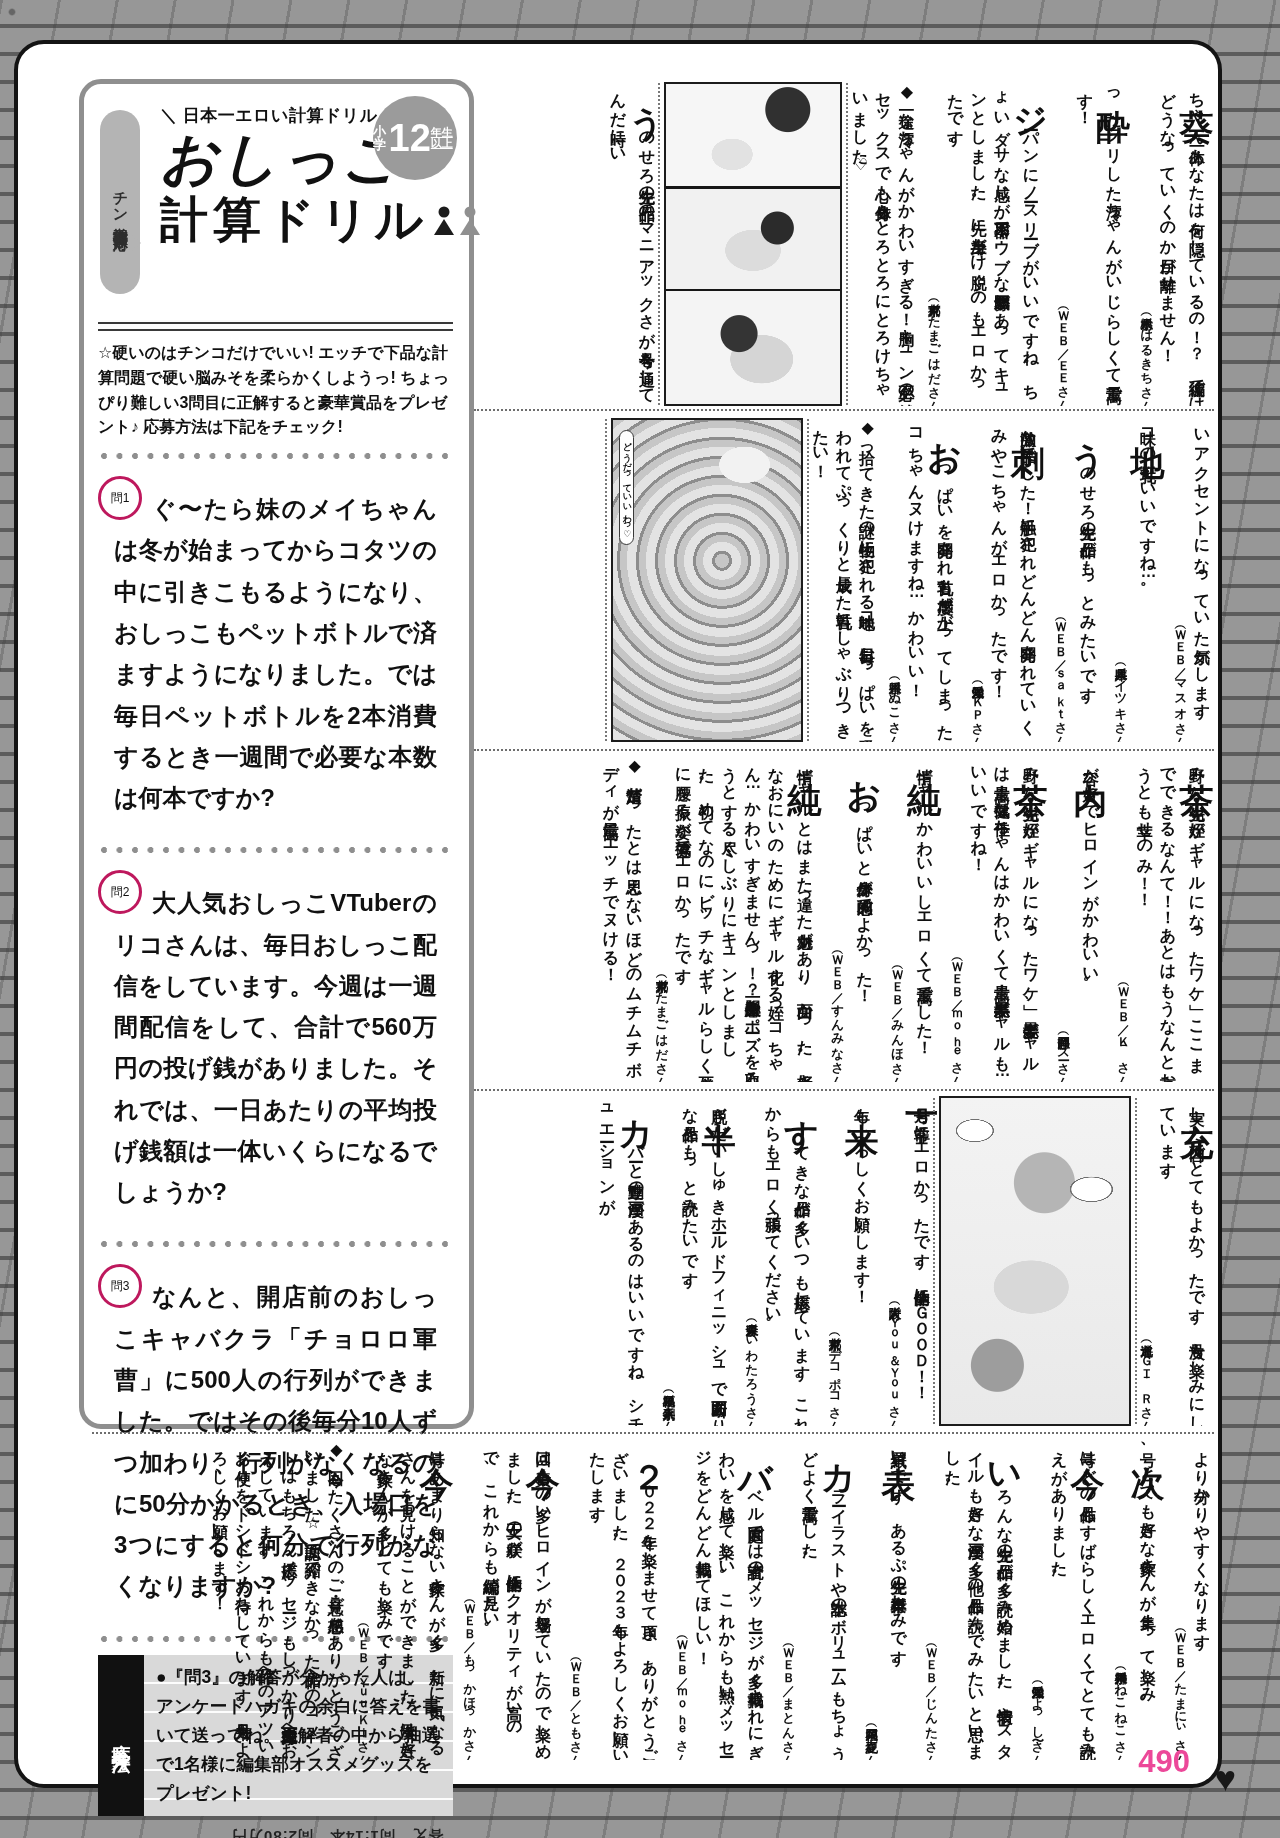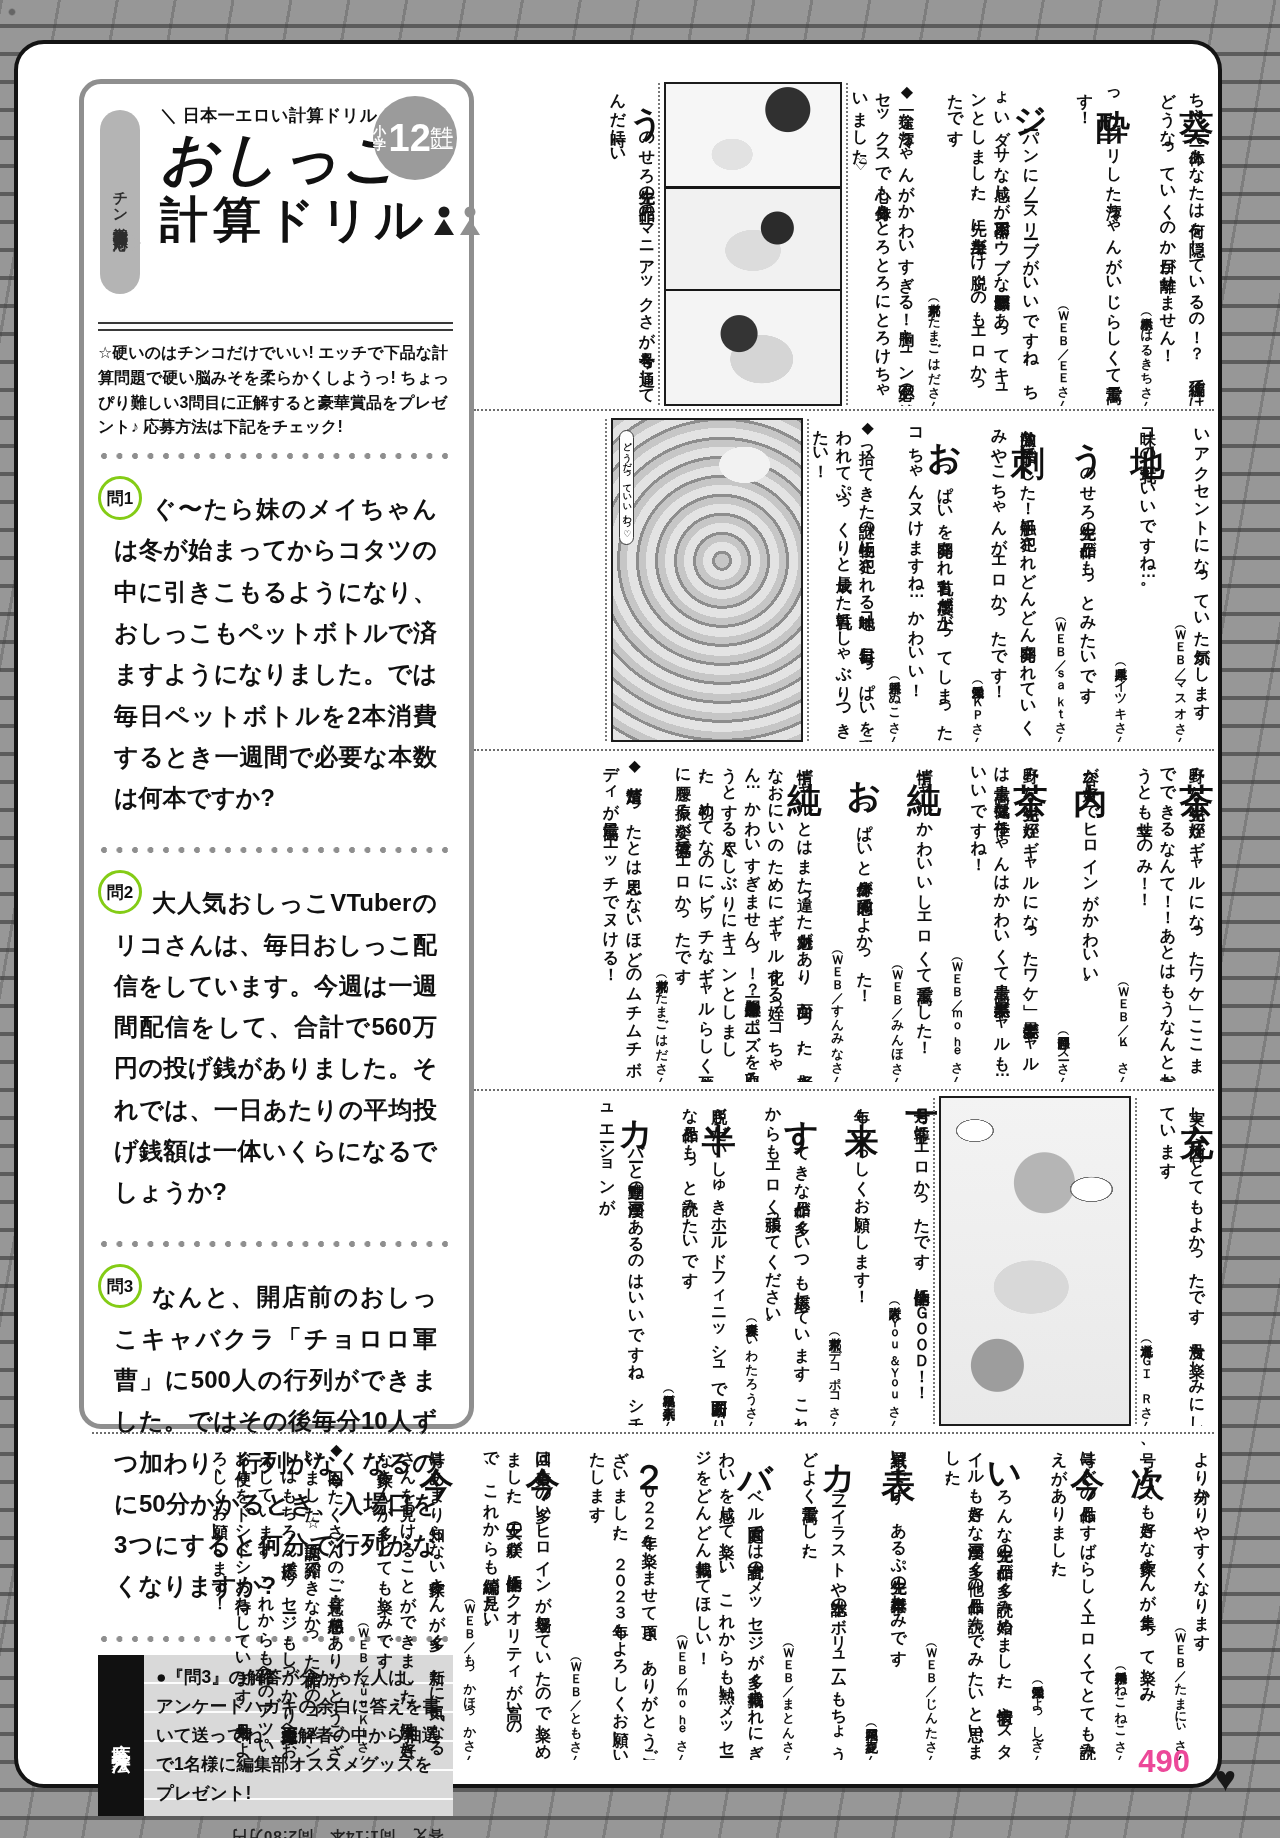--- a/index.html
+++ b/index.html
@@ -43,22 +43,22 @@
   .b-num{font-size:38px;font-weight:900;margin:11px 0;}
   .b-bot{font-size:11px;font-weight:bold;text-decoration:underline;}
   .rule{height:5px;border-top:2px solid #3a3a3a;border-bottom:2px solid #3a3a3a;margin:2px 0 10px 0;}
   .intro{font-size:16px;font-weight:900;line-height:1.55;margin:0 0 6px 0;letter-spacing:0;}
   .dots{
     height:8px;margin:12px 2px 12px 2px;
     background:radial-gradient(circle 3px at 4px 4px,#8f8f8f 97%,transparent) 0 0/15.5px 8px repeat-x;
   }
   .problem{overflow:hidden;margin:2px 0;}
   .q-circle{
-    float:left;width:44px;height:44px;border:3px solid #84cc16;border-radius:50%;
-    display:flex;align-items:center;justify-content:center;font-size:17px;font-weight:700;
+    float:left;width:44px;height:44px;border:3px solid #be185d;border-radius:50%;
+    display:flex;align-items:center;justify-content:center;font-size:12px;font-weight:400;
     margin:4px 10px 2px 0;box-sizing:border-box;
   }
   .q-text{margin:16px;font-size:24px;font-weight:900;line-height:1.72;text-align:justify;}
   .apply{display:flex;margin:4px 0 0 0;}
   .apply-label{
     background:#111;color:#fff;writing-mode:vertical-rl;text-orientation:upright;
     font-size:19px;font-weight:bold;letter-spacing:3px;display:flex;align-items:center;justify-content:center;
     width:46px;flex:0 0 46px;
   }
   .apply-text{

